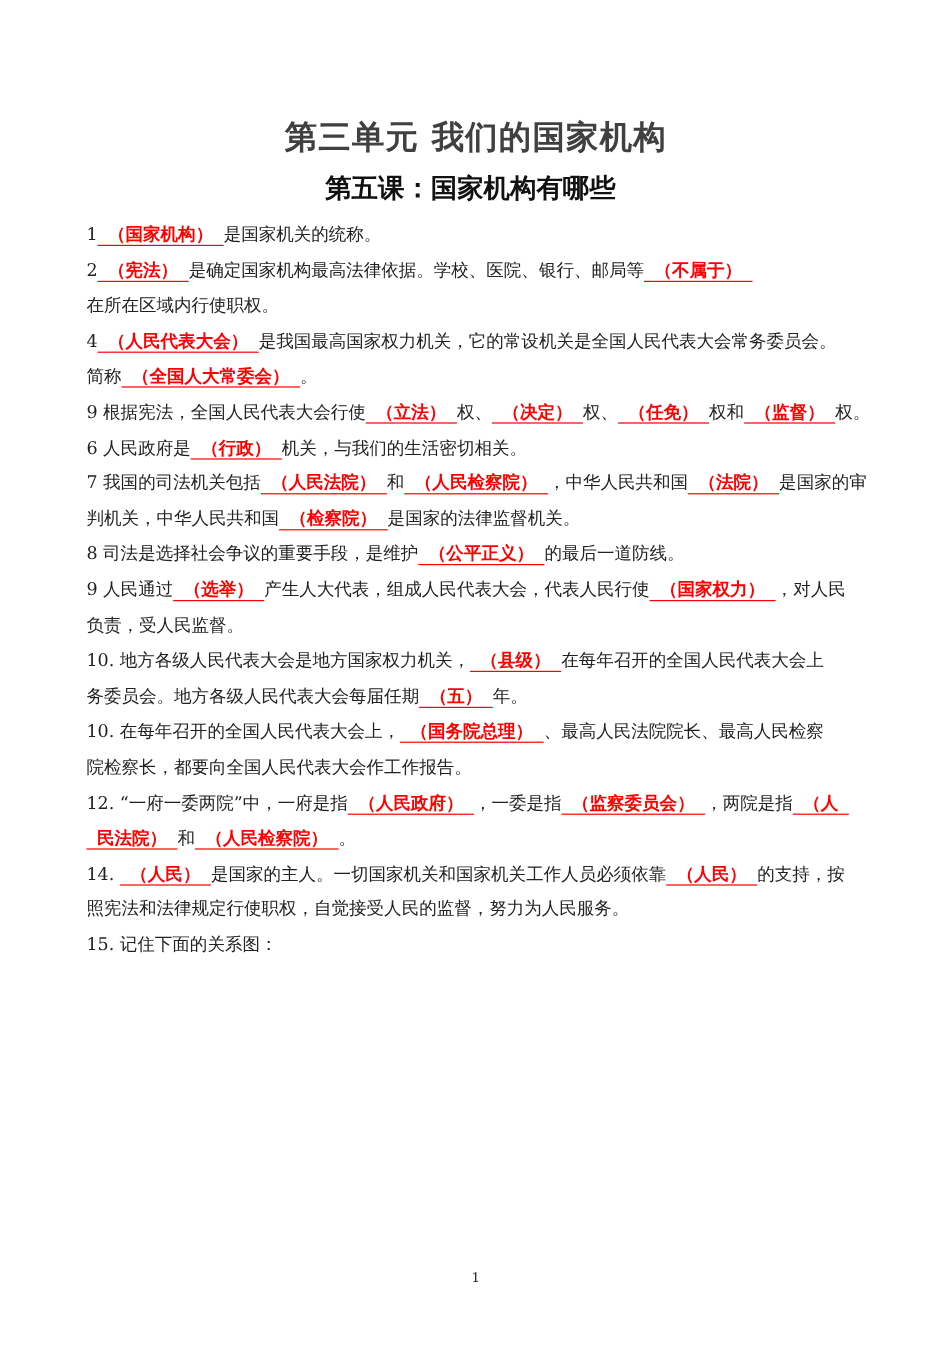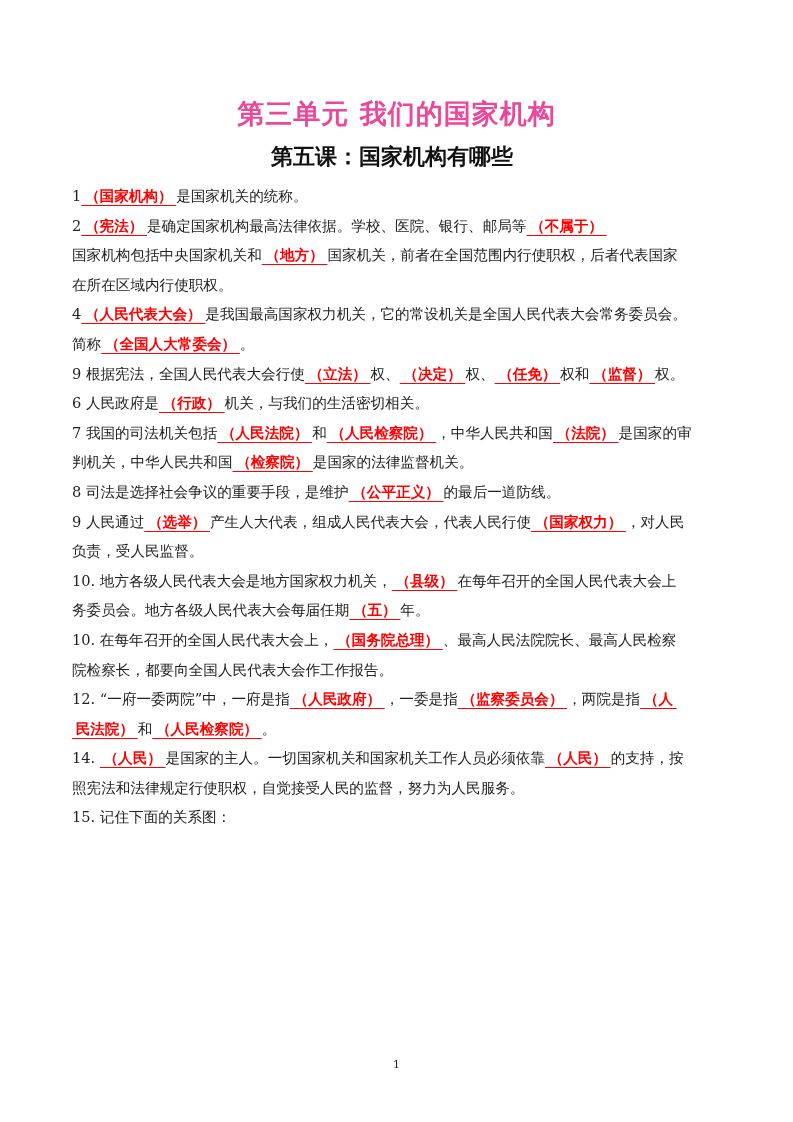--- a/index.html
+++ b/index.html
@@ -1,36 +1,35 @@
 <!DOCTYPE html>
 <html><head>
   <meta charset="utf-8">
   <style>
     html, body { margin: 0; padding: 0; background: #ffffff; }
     body { width: 793px; height: 1122px; position: relative; overflow: hidden;
       font-family: "DejaVu Serif", "Liberation Serif", serif; color: #222; }
     .title { position: absolute; left: 0; width: 793px; top: 96px; text-align: center;
-      font-family: "DejaVu Sans", "Liberation Sans", sans-serif; font-weight: bold; font-size: 27px; color: #ec4899; letter-spacing: 1px; }
+      font-family: "DejaVu Sans", "Liberation Sans", sans-serif; font-weight: bold; font-size: 27px; color: #404040; letter-spacing: 1px; }
     .subtitle { position: absolute; left: 0; width: 784px; top: 142px; text-align: center;
       font-family: "DejaVu Sans", "Liberation Sans", sans-serif; font-weight: bold; font-size: 22px; color: #111; }
     .content { position: absolute; left: 72px; top: 181px; width: 652px; font-size: 14.6px; line-height: 29.6px; }
     .line { white-space: nowrap; height: 29.6px; }
-    .ans { color: #ff0000; font-weight: bold; font-family: Liberation Serif, serif;
+    .ans { color: #ff0000; font-weight: bold; font-family: Liberation Mono, monospace;
       text-decoration: underline; text-decoration-color: #ff0000; text-underline-offset: 4px; font-size: 14.6px; }
     .pagenum { position: absolute; left: 0; width: 793px; top: 1058px; text-align: center; font-size: 11px; color: #222; }
   </style>
 </head>
 <body>
 
 <div class="title">第三单元  我们的国家机构</div>
 <div class="subtitle">第五课：国家机构有哪些</div>
 <div class="content" id="content">
     <div class="line"><span>1</span><span class="ans">&nbsp;（国家机构）&nbsp;</span><span>是国家机关的统称。</span></div>
     <div class="line"><span>2</span><span class="ans">&nbsp;（宪法）&nbsp;</span><span>是确定国家机构最高法律依据。学校、医院、银行、邮局等</span><span class="ans">&nbsp;（不属于）&nbsp;</span></div>
-    <div class="line"><span>国家机构包括中央国家机关和</span><span class="ans">&nbsp;（地方）&nbsp;</span><span>国家机关，前者在全国范围内行使职权，后者代表国家</span></div>
     <div class="line"><span>在所在区域内行使职权。</span></div>
     <div class="line"><span>4</span><span class="ans">&nbsp;（人民代表大会）&nbsp;</span><span>是我国最高国家权力机关，它的常设机关是全国人民代表大会常务委员会。</span></div>
     <div class="line"><span>简称</span><span class="ans">&nbsp;（全国人大常委会）&nbsp;</span><span>。</span></div>
     <div class="line"><span>9 根据宪法，全国人民代表大会行使</span><span class="ans">&nbsp;（立法）&nbsp;</span><span>权、</span><span class="ans">&nbsp;（决定）&nbsp;</span><span>权、</span><span class="ans">&nbsp;（任免）&nbsp;</span><span>权和</span><span class="ans">&nbsp;（监督）&nbsp;</span><span>权。</span></div>
     <div class="line"><span>6 人民政府是</span><span class="ans">&nbsp;（行政）&nbsp;</span><span>机关，与我们的生活密切相关。</span></div>
     <div class="line"><span>7 我国的司法机关包括</span><span class="ans">&nbsp;（人民法院）&nbsp;</span><span>和</span><span class="ans">&nbsp;（人民检察院）&nbsp;</span><span>，中华人民共和国</span><span class="ans">&nbsp;（法院）&nbsp;</span><span>是国家的审</span></div>
     <div class="line"><span>判机关，中华人民共和国</span><span class="ans">&nbsp;（检察院）&nbsp;</span><span>是国家的法律监督机关。</span></div>
     <div class="line"><span>8 司法是选择社会争议的重要手段，是维护</span><span class="ans">&nbsp;（公平正义）&nbsp;</span><span>的最后一道防线。</span></div>
     <div class="line"><span>9 人民通过</span><span class="ans">&nbsp;（选举）&nbsp;</span><span>产生人大代表，组成人民代表大会，代表人民行使</span><span class="ans">&nbsp;（国家权力）&nbsp;</span><span>，对人民</span></div>
     <div class="line"><span>负责，受人民监督。</span></div>

